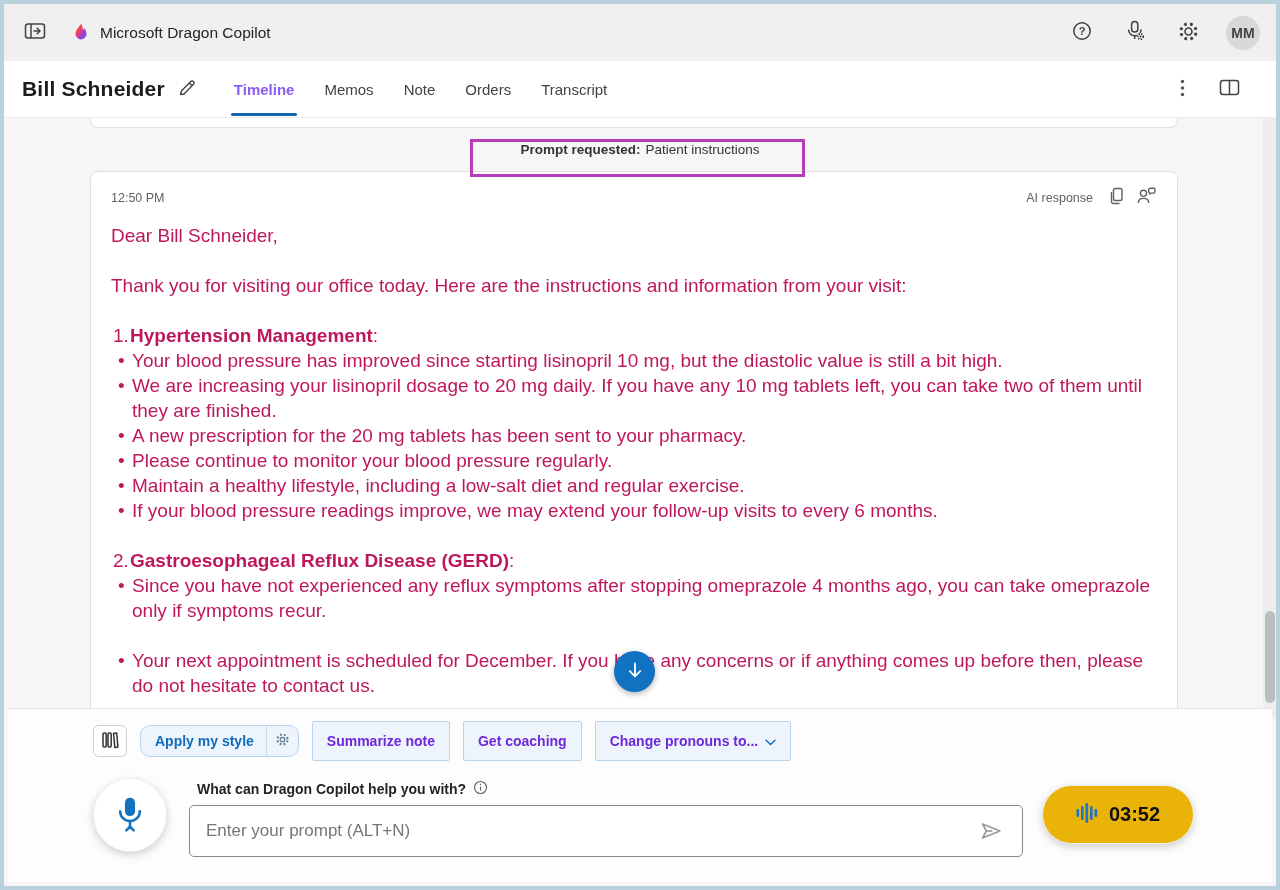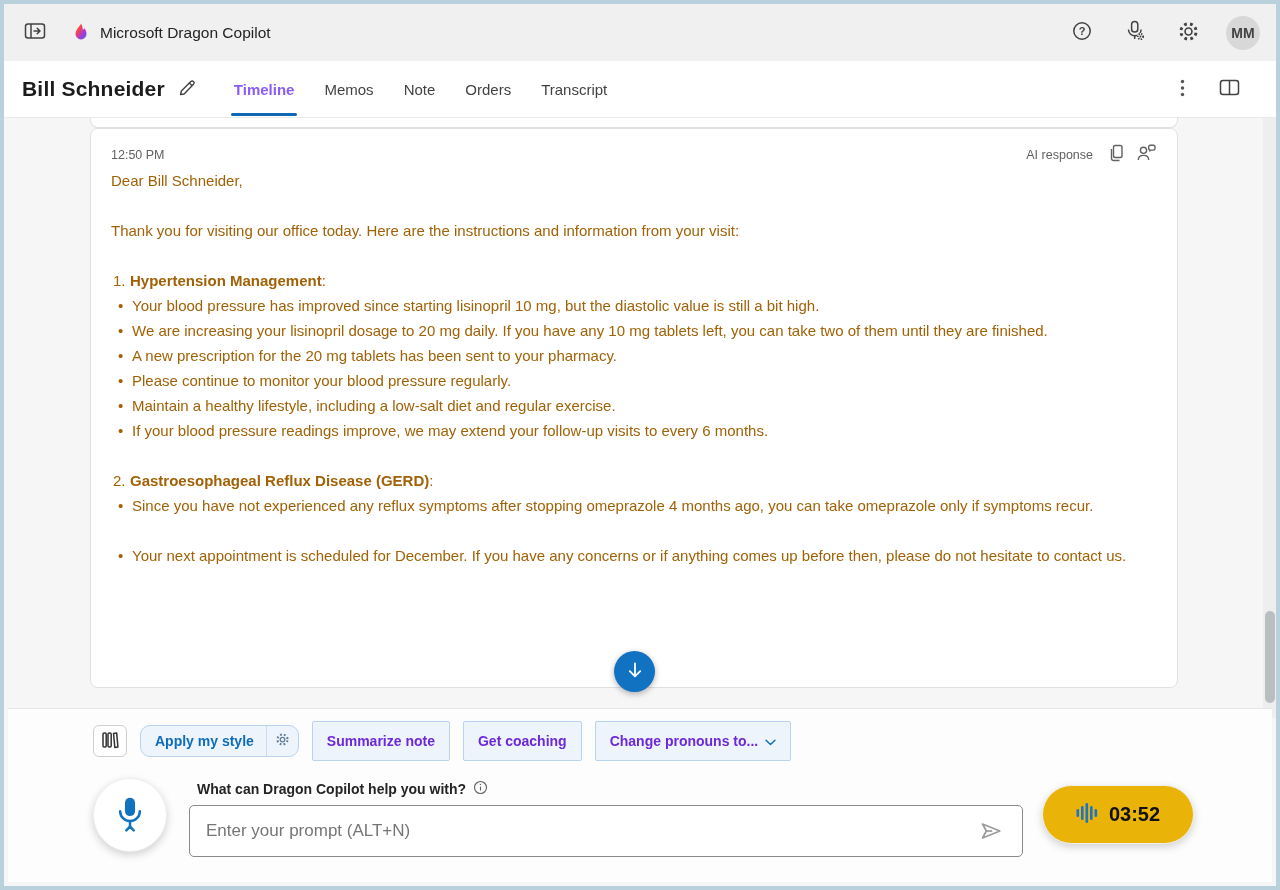--- a/index.html
+++ b/index.html
@@ -41,21 +41,21 @@
     font-size:13.5px;color:#333;}
   .divider b{font-weight:700;margin-right:5px;}
   .hl-box{position:absolute;left:466px;top:11px;width:335px;height:38px;
     border:3px solid #b63cb8;pointer-events:none;}
   .card{margin-left:86px;width:1088px;min-height:560px;background:#fff;
     border:1px solid #e0e0e0;border-radius:8px;padding:14px 20px 20px;}
   .card-head{display:flex;align-items:center;color:#616161;font-size:12.5px;}
   .card-head .spacer{flex:1;}
   .ai-label{margin-right:14px;}
   .head-icons{display:flex;gap:10px;align-items:center;}
-  .body{margin-top:2px;font-size:15px;line-height:25px;color:#a16207;}
+  .body{margin-top:14px;font-size:19px;line-height:25px;color:#be185d;}
   .body p{margin:0 0 25px;}
   .sec + .sec{margin-top:25px;}
   .sec-title{padding-left:2px;}
   .sec-title .num{display:inline-block;width:17px;}
   .sec-title .t{font-weight:700;}
   .body ul{margin:0;padding:0;list-style:none;}
   .body li{position:relative;padding-left:21px;}
   .body li::before{content:"•";position:absolute;left:7px;top:0;}
   .scrolldown{position:absolute;left:610px;top:533px;width:41px;height:41px;border-radius:50%;
     background:#1272c2;border:none;cursor:pointer;display:flex;align-items:center;
@@ -193,20 +193,25 @@
               <line x1="10.5" y1="2.5" x2="10.5" y2="16.5"></line>
           </svg>
         </span>
       </button>
     </div>
   </div>
 
   <main class="content">
     <div class="prev-card"></div>
 
+    <div class="divider">
+      <b>Prompt requested:</b>
+      <span>Patient instructions</span>
+      <div class="hl-box"></div>
+    </div>
 
     <section class="card">
       <div class="card-head">
         <span>12:50 PM</span>
         <span class="spacer"></span>
         <span class="ai-label">AI response</span>
         <div class="head-icons">
           <button class="icon-btn" style="padding:0">
             <span>
               <svg width="19" height="20" viewBox="0 0 19 20" fill="none" stroke="#616161" stroke-width="1.4">

